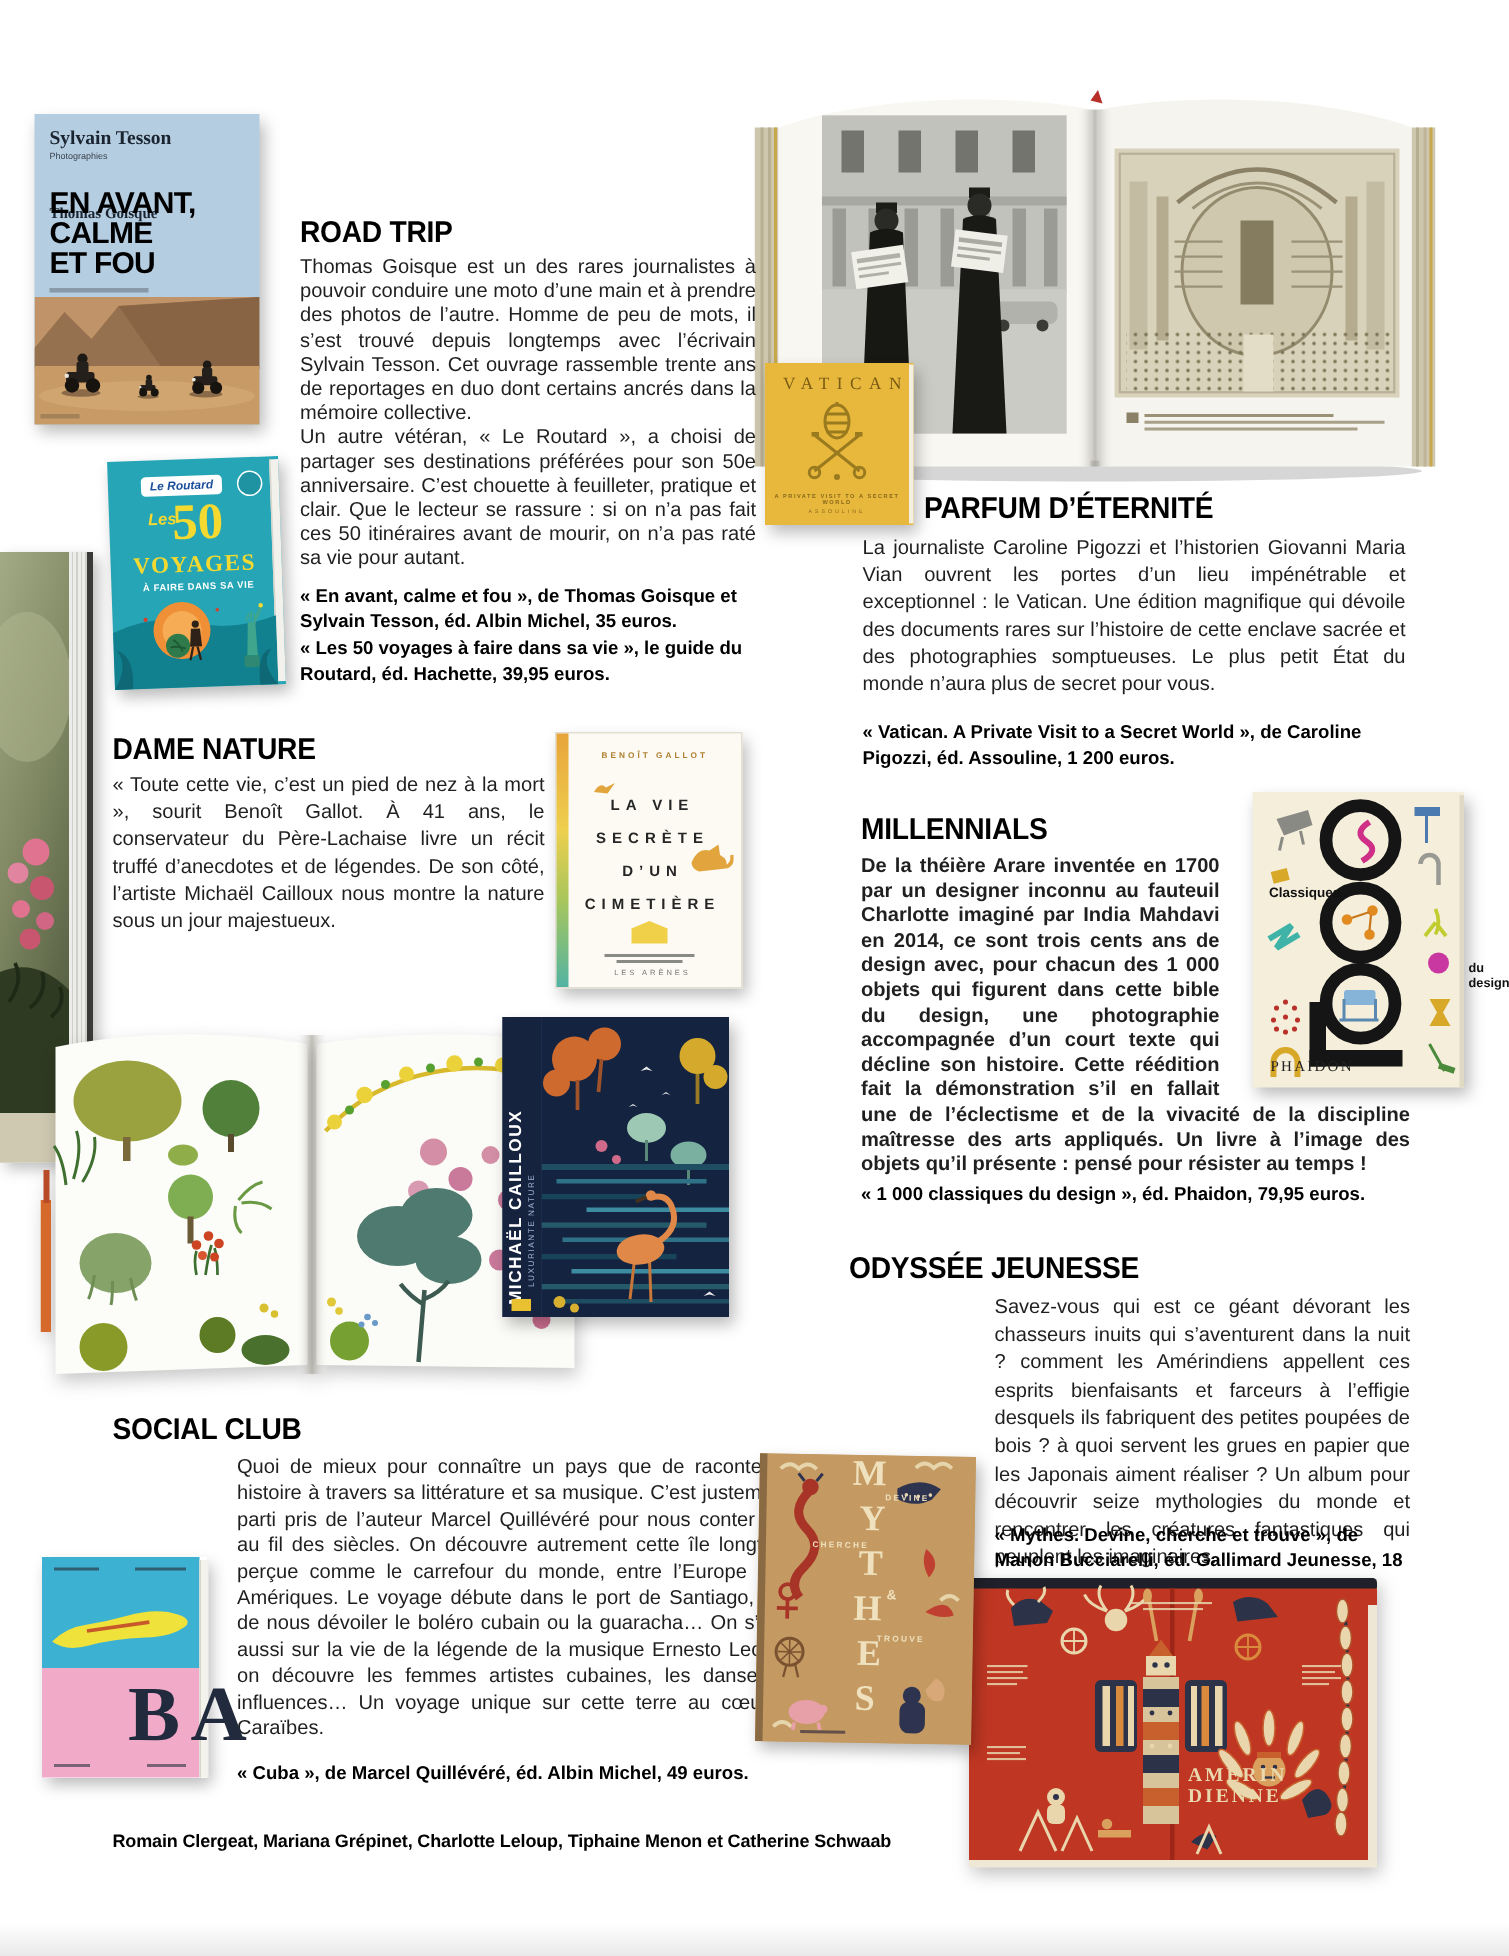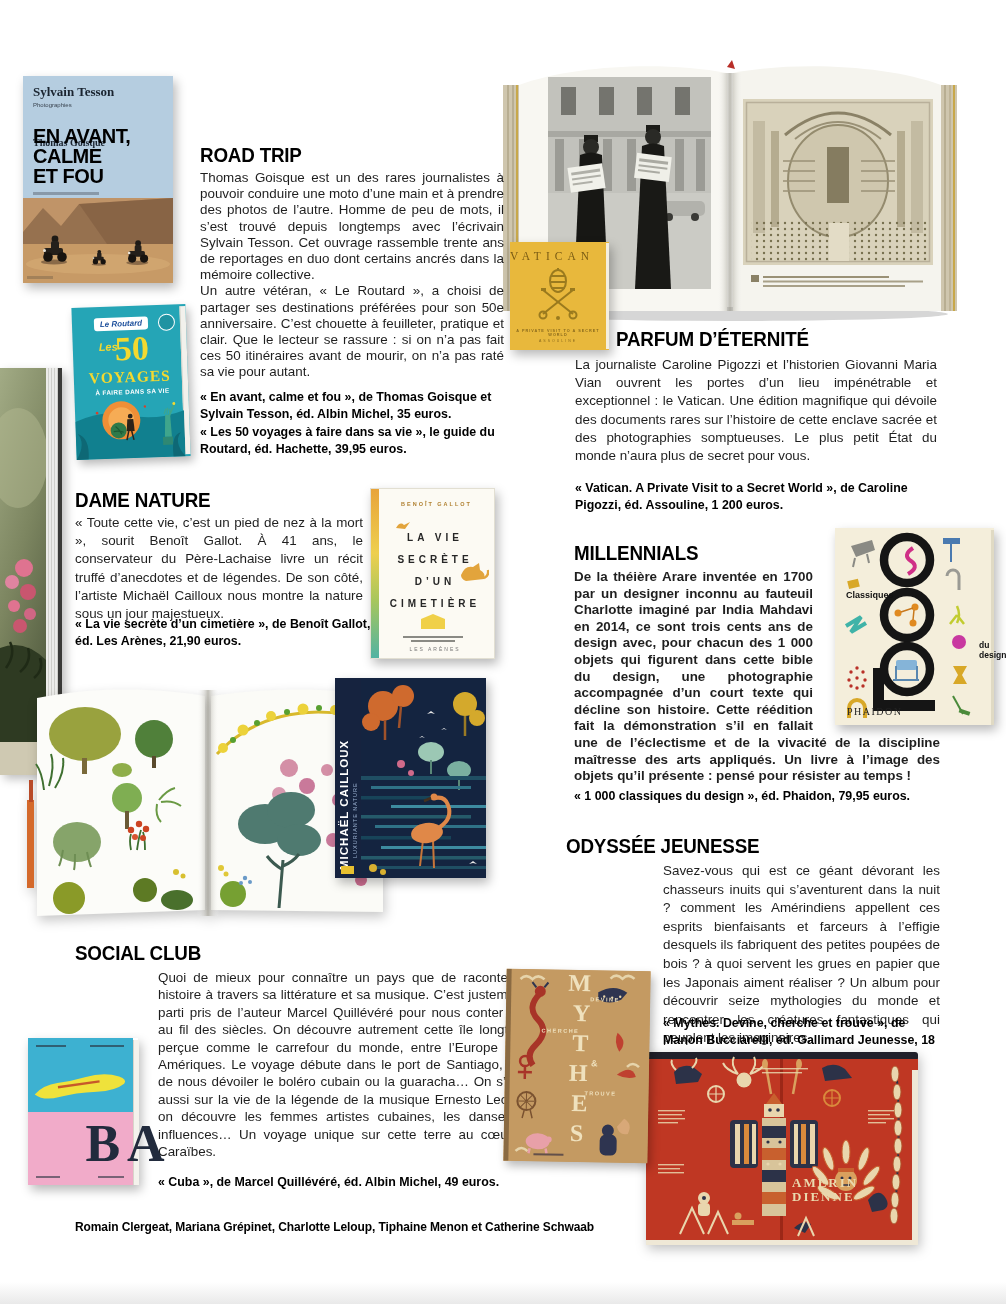--- a/index.html
+++ b/index.html
@@ -235,21 +235,20 @@
       <rect y="374" width="46" height="33" fill="#cfc9b2"></rect>
     </svg>
     <div class="abs" style="left:46px;top:0;width:12px;height:407px;
                 background:repeating-linear-gradient(90deg,#ececea 0,#ececea 2px,#cfcfcb 2px,#cfcfcb 3px);"></div>
     <div class="abs" style="left:58px;top:0;width:4px;height:407px;background:#3a3a38;"></div>
   </div>
 
   <div class="abs sec-head" style="left:75px;top:489px;">DAME NATURE</div>
   <div class="abs body-txt" style="left:75px;top:514px;width:288px;line-height:18.2px;">« Toute cette vie, c’est un pied de nez à la mort », sourit Benoît Gallot. À 41 ans, le conservateur du Père-Lachaise livre un récit truffé d’anecdotes et de légendes. De son côté, l’artiste Michaël Cailloux nous montre la nature sous un jour majestueux.</div>
   <div class="abs credit" style="left:75px;top:616px;width:300px;line-height:17px;">
-    <div>« La vie secrète d’un cimetière », de Benoît Gallot, éd. Les Arènes, 21,90 euros.</div>
   </div>
 
   <div class="book" style="left:370px;top:488px;width:123px;height:169px;background:#fcfaf3;border:1px solid #e2dfd2;">
     <div class="abs" style="left:0;top:0;width:8px;height:169px;
                 background:linear-gradient(#e8a43a,#eecf4e 38%,#a7c65c 66%,#52b3a2);"></div>
     <div class="abs" style="left:8px;top:12px;width:115px;text-align:center;font-size:5.5px;letter-spacing:2px;color:#b08030;font-weight:bold;">BENOÎT GALLOT</div>
     <svg class="abs" style="left:24px;top:32px;" width="16" height="9" viewBox="0 0 16 9">
       <path d="M1,7 Q5,0 9,4 L15,1 L10,8 Z" fill="#e2a43c"></path>
     </svg>
     <div class="abs" style="left:8px;top:38px;width:112px;text-align:center;font-weight:bold;font-size:10px;
@@ -266,21 +265,21 @@
     <svg class="abs" style="left:48px;top:124px;" width="28" height="17" viewBox="0 0 28 17">
       <path d="M2,6 L14,1 L26,6 L26,16 L2,16 Z" fill="#f0d048"></path>
     </svg>
     <div class="tinybar" style="left:32px;top:147px;width:60px;height:1.5px;"></div>
     <div class="tinybar" style="left:40px;top:151px;width:44px;height:1.5px;"></div>
     <div class="abs" style="left:8px;top:157px;width:112px;text-align:center;font-size:5px;letter-spacing:2px;color:#777;">LES ARÈNES</div>
   </div>
 
   <div class="book" style="left:510px;top:242px;width:99px;height:108px;background:#e8b83c;">
     <div class="abs" style="right:0;top:1px;width:3px;height:106px;background:#f4efe0;"></div>
-    <div class="abs serif" style="left:0;top:8px;width:96px;text-align:left;font-size:11.5px;letter-spacing:5px;color:#7a5c14;">VATICAN</div>
+    <div class="abs serif" style="left:0;top:8px;width:96px;text-align:right;font-size:11.5px;letter-spacing:5px;color:#7a5c14;">VATICAN</div>
     <svg class="abs" style="left:26px;top:26px;" width="44" height="54" viewBox="0 0 44 54">
       <g stroke="#9a7a1e" fill="none" stroke-width="2">
         <ellipse cx="22" cy="13" rx="8" ry="11"></ellipse>
         <line x1="15" y1="8" x2="29" y2="8"></line>
           <line x1="14" y1="14" x2="30" y2="14"></line>
           <line x1="15" y1="20" x2="29" y2="20"></line>
         <line x1="22" y1="2" x2="22" y2="-1"></line>
         <line x1="7" y1="46" x2="37" y2="22"></line>
           <line x1="37" y1="46" x2="7" y2="22"></line>
       </g>
@@ -298,21 +297,21 @@
   <div class="abs body-txt" style="left:575px;top:356px;width:362px;line-height:18.2px;">La journaliste Caroline Pigozzi et l’historien Giovanni Maria Vian ouvrent les portes d’un lieu impénétrable et exceptionnel : le Vatican. Une édition magnifique qui dévoile des documents rares sur l’histoire de cette enclave sacrée et des photographies somptueuses. Le plus petit État du monde n’aura plus de secret pour vous.</div>
   <div class="abs credit" style="left:575px;top:480px;width:350px;">« Vatican. A Private Visit to a Secret World », de Caroline Pigozzi, éd. Assouline, 1 200 euros.</div>
 
   <div class="abs sec-head" style="left:574px;top:542px;">MILLENNIALS</div>
   <div class="abs body-txt" style="left:574px;top:569px;width:366px;line-height:16.6px;font-weight:bold;">
     <span class="spacer" style="float:right;width:127px;height:150px;"></span>
     <span>De la théière Arare inventée en 1700 par un designer inconnu au fauteuil Charlotte imaginé par India Mahdavi en 2014, ce sont trois cents ans de design avec, pour chacun des 1 000 objets qui figurent dans cette bible du design, une photographie accompagnée d’un court texte qui décline son histoire. Cette réédition fait la démonstration s’il en fallait une de l’éclectisme et de la vivacité de la discipline maîtresse des arts appliqués. Un livre à l’image des objets qu’il présente : pensé pour résister au temps !</span>
   </div>
   <div class="abs credit" style="left:574px;top:788px;width:366px;">« 1 000 classiques du design », éd. Phaidon, 79,95 euros.</div>
 
-  <div class="book" style="left:835px;top:528px;width:159px;height:197px;background:#f4eedb;">
+  <div class="book" style="left:835px;top:528px;width:141px;height:197px;background:#f4eedb;">
     <div class="abs" style="right:0;top:2px;width:3px;height:195px;background:#e0dac4;"></div>
     <svg class="abs" style="left:0;top:0;" width="138" height="197" viewBox="0 0 138 197">
       <g stroke="#151515" stroke-width="8.5" fill="none">
         <circle cx="72" cy="32" r="23"></circle>
           <circle cx="72" cy="87" r="23"></circle>
           <circle cx="72" cy="141" r="23"></circle>
       </g>
       <rect x="38" y="172" width="62" height="11" fill="#151515"></rect>
       <rect x="38" y="140" width="11" height="43" fill="#151515"></rect>
       <path d="M78,20 q-11,7 -2,13 q9,6 -3,13" stroke="#cf2f86" stroke-width="4" fill="none"></path>

